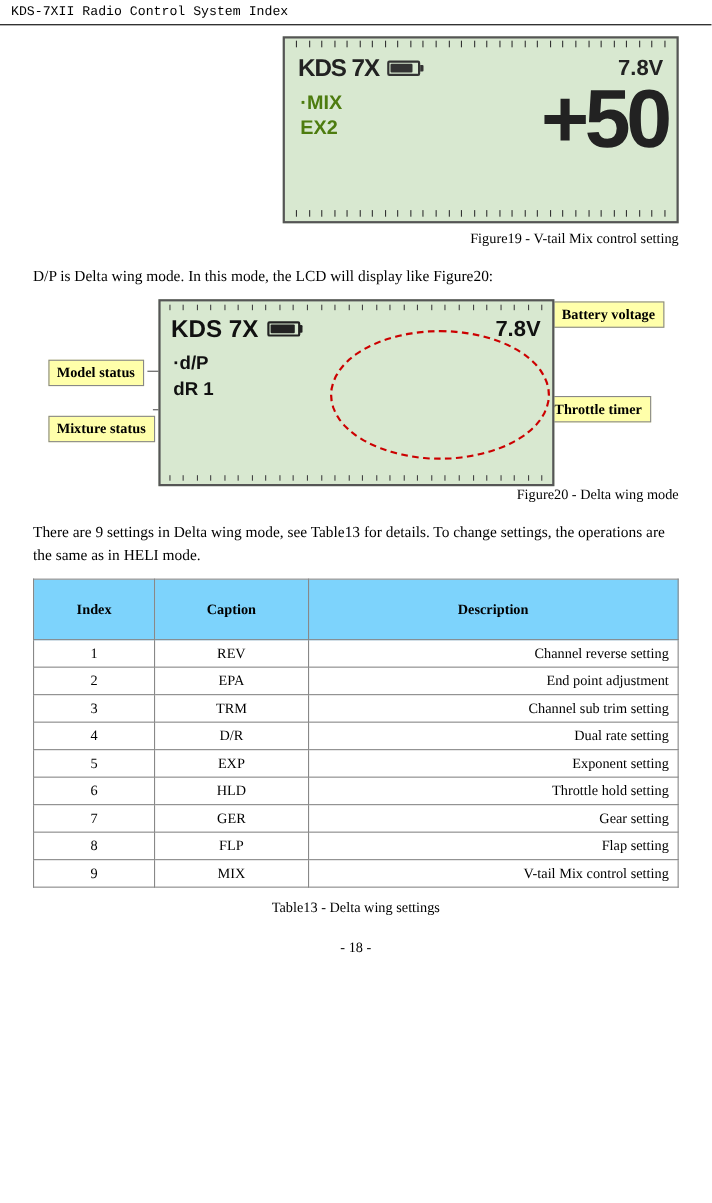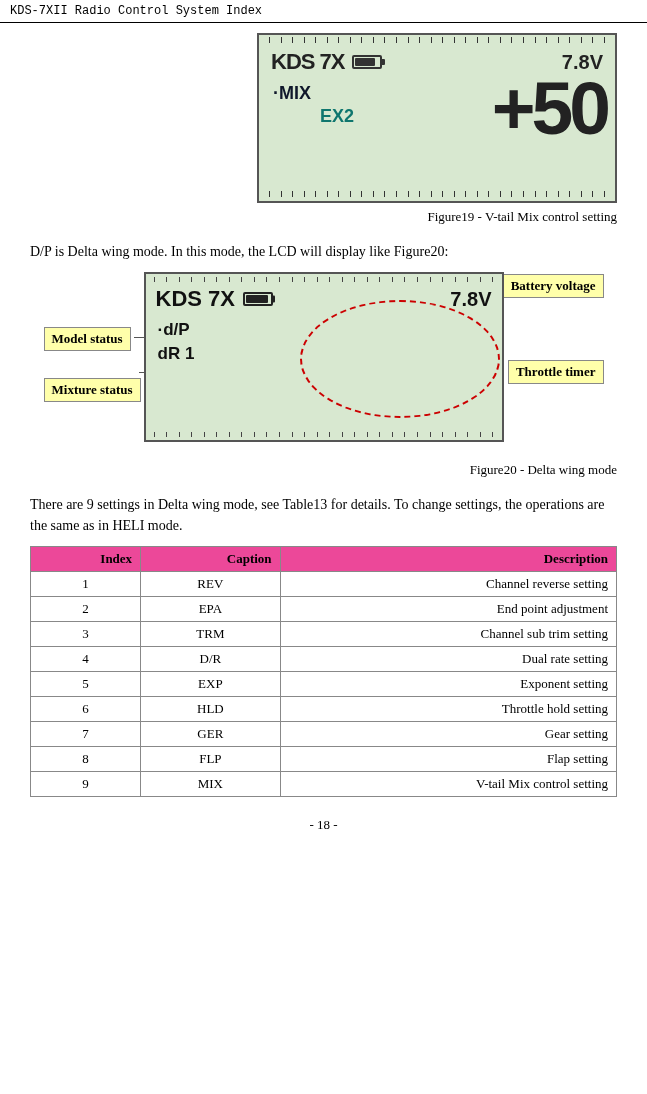--- a/index.html
+++ b/index.html
@@ -129,24 +129,24 @@
       white-space: nowrap;
     }
     
     .settings-table {
       width: 100%;
       border-collapse: collapse;
       font-size: 13px;
       margin: 10px 0;
     }
     .settings-table th {
-      background: #ec4899;
+      background: #7dd3fc;
       border: 1px solid #888;
-      padding: 4px 8px;
-      text-align: right;
+      padding: 19px 8px;
+      text-align: center;
     }
     .settings-table td {
       border: 1px solid #888;
       padding: 4px 8px;
       text-align: center;
     }
     .settings-table td:last-child {
       text-align: right;
     }
     .table-caption {
@@ -216,22 +216,22 @@
 
       <div style="position:absolute;top:14px;left:12px;right:12px;display:flex;align-items:center;">
         <span style="font-family:'Arial Black',sans-serif;font-size:22px;font-weight:900;color:#222;letter-spacing:-1px;">KDS 7X</span>
         <div class="battery-outline" style="margin-left:8px;">
           <div class="battery-fill"></div>
         </div>
         <span style="font-family:'Arial Black',sans-serif;font-size:20px;font-weight:900;color:#222;margin-left:auto;">7.8V</span>
       </div>
 
       <div style="position:absolute;top:48px;left:14px;">
-        <div style="font-family:'Arial Black',sans-serif;font-size:18px;font-weight:900;color:#0f172a;">·MIX</div>
-        <div style="font-family:'Arial Black',sans-serif;font-size:18px;font-weight:900;color:#0f766e;margin-top:2px;margin-left:47px;">EX2</div>
+        <div style="font-family:'Arial Black',sans-serif;font-size:18px;font-weight:900;color:#4d7c0f;">·MIX</div>
+        <div style="font-family:'Arial Black',sans-serif;font-size:18px;font-weight:900;color:#4d7c0f;margin-top:2px;">EX2</div>
       </div>
 
       <div style="position:absolute;top:30px;right:8px;font-family:'Arial Black',sans-serif;font-size:75px;font-weight:900;color:#222;letter-spacing:-4px;">+50</div>
 
       <div class="lcd-ticks-bottom">
         <span></span>
           <span></span>
           <span></span>
           <span></span>
           <span></span>
@@ -271,21 +271,21 @@
 
   <div class="figure-container">
     <div class="figure20-wrapper">
 
       <div class="annotation-box" style="top:2px;right:0px;">
         <span>Battery voltage</span>
       </div>
 
       <div style="position:absolute;top:16px;right:108px;width:50px;height:1px;background:#555;"></div>
 
-      <div class="annotation-box" style="top:88px;right:0px;">
+      <div class="annotation-box" style="top:88px;right:12px;">
         <span>Throttle timer</span>
       </div>
 
       <div style="position:absolute;top:98px;right:108px;width:30px;height:1px;background:#555;"></div>
 
       <div class="annotation-box" style="top:55px;left:0px;">
         <span>Model status</span>
       </div>
 
       <div style="position:absolute;top:65px;left:90px;width:30px;height:1px;background:#555;"></div>
@@ -377,21 +377,21 @@
             <span style="display:inline-block;width:1px;height:5px;background:#444;"></span>
             <span style="display:inline-block;width:1px;height:5px;background:#444;"></span>
             <span style="display:inline-block;width:1px;height:5px;background:#444;"></span>
             <span style="display:inline-block;width:1px;height:5px;background:#444;"></span>
             <span style="display:inline-block;width:1px;height:5px;background:#444;"></span>
           </div>
         </div>
       </div>
 
     </div>
-    <div class="figure-caption" style="margin-top:20px;">Figure20 - Delta wing mode</div>
+    <div class="figure-caption" style="margin-top:0;">Figure20 - Delta wing mode</div>
   </div>
 
   <p class="section-text">There are 9 settings in Delta wing mode, see Table13 for details. To change settings, the operations are the same as in HELI mode.</p>
 
   <table class="settings-table">
     <thead>
       <tr>
         <th>Index</th>
         <th>Caption</th>
         <th>Description</th>
@@ -438,16 +438,17 @@
           <td>FLP</td>
           <td>Flap setting</td>
         </tr>
         <tr>
           <td>9</td>
           <td>MIX</td>
           <td>V-tail Mix control setting</td>
         </tr>
       </tbody>
   </table>
+  <div class="table-caption">Table13 - Delta wing settings</div>
 
 </div>
 
 <div class="page-number">- 18 -</div>
 
 </body></html>

